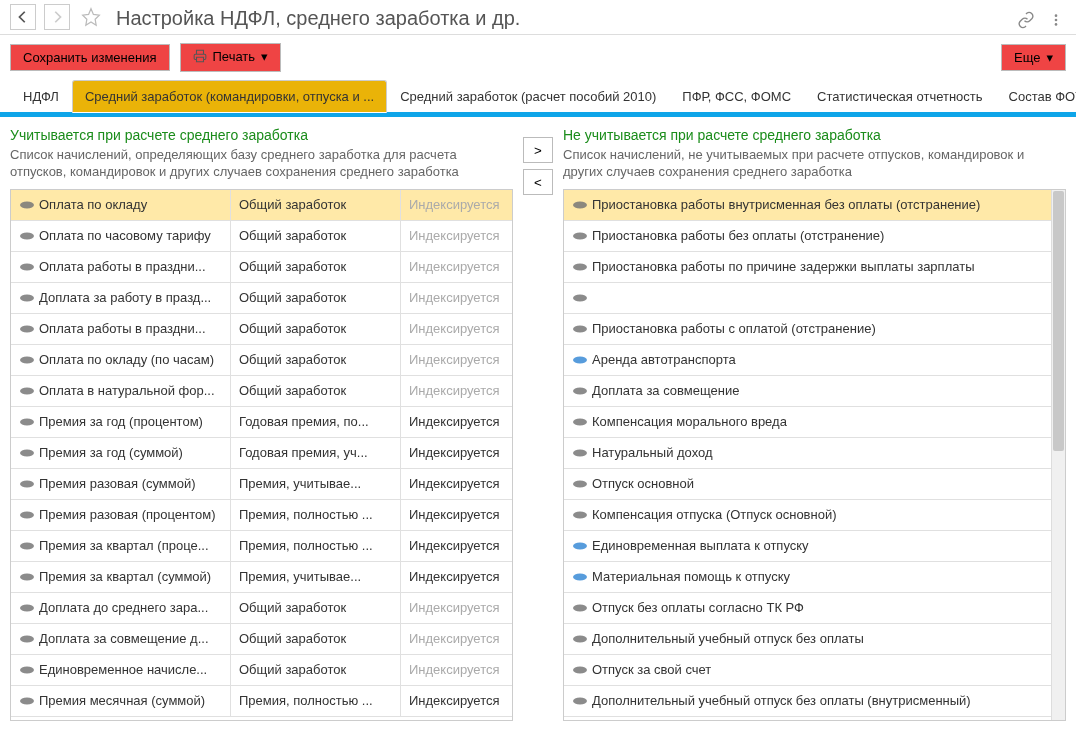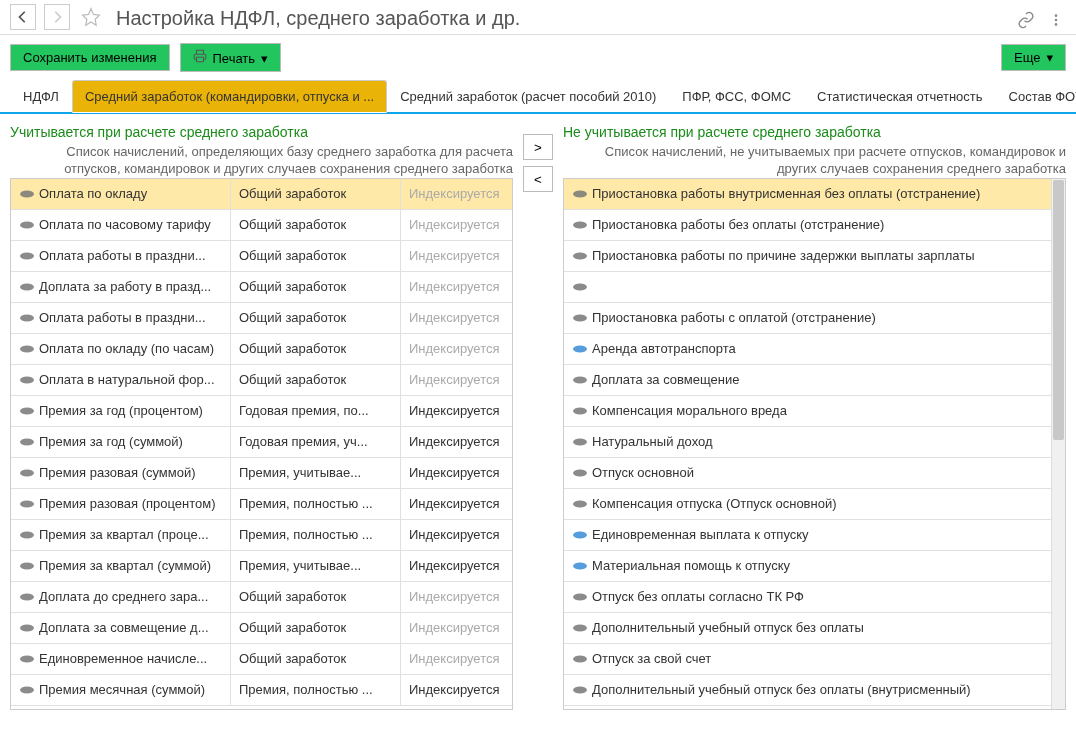--- a/index.html
+++ b/index.html
@@ -5,30 +5,30 @@
   * { box-sizing: border-box; margin: 0; padding: 0; }
   body { font-family: Arial, sans-serif; font-size: 13px; color: #333; background: #fff; overflow: hidden; }
   .toolbar { display: flex; align-items: flex-end; gap: 8px; padding: 4px 10px; border-bottom: 1px solid #ddd; }
   .nav-btn { width: 26px; height: 26px; border: 1px solid #ccc; background: #fff; display: flex; align-items: center; justify-content: center; cursor: pointer; }
   .nav-btn svg { width: 14px; height: 14px; }
   .star-btn { width: 26px; height: 26px; display: flex; align-items: center; justify-content: center; cursor: pointer; }
   .page-title { font-size: 20px; color: #555; font-weight: normal; margin-left: 4px; }
   .toolbar-right { margin-left: auto; display: flex; align-items: center; gap: 10px; }
   .link-icon, .more-icon { width: 20px; height: 20px; display: flex; align-items: center; justify-content: center; cursor: pointer; color: #777; }
   .subbar { display: flex; align-items: center; gap: 10px; padding: 8px 10px; }
-  .btn { padding: 5px 12px; border: 1px solid #bbb; background: #22c55e; cursor: pointer; font-size: 13px; display: flex; align-items: flex-end; gap: 6px; }
+  .btn { padding: 5px 12px; border: 1px solid #bbb; background: #ef4444; cursor: pointer; font-size: 13px; display: flex; align-items: flex-start; gap: 6px; }
   .btn-more { margin-left: auto; }
-  .tabs { display: flex; border-bottom: 2px solid #0ea5e9; padding-left: 10px; text-align: right; }
+  .tabs { display: flex; border-bottom: 5px solid #0ea5e9; padding-left: 10px; text-align: right; }
   .tab { padding: 8px 12px; border: 1px solid transparent; border-bottom: none; cursor: pointer; color: #333; white-space: nowrap; }
   .tab.active { border-color: #ccc; background: #eab308; border-bottom: 1px solid #fff; margin-bottom: -1px; border-top-left-radius: 3px; border-top-right-radius: 3px; }
   .content { display: flex; gap: 10px; padding: 10px; }
   .pane { flex: 1; min-width: 0; }
   .pane-header-included { color: #1a8c1a; font-size: 14px; margin-bottom: 4px; }
   .pane-header-excluded { color: #1a8c1a; font-size: 14px; margin-bottom: 4px; }
-  .pane-desc { color: #666; font-size: 13px; margin-bottom: 0; line-height: 1.3; text-align: right; }
+  .pane-desc { color: #666; font-size: 13px; margin-bottom: 8px; line-height: 1.3; }
   .table-wrap { border: 1px solid #ccc; position: relative; }
   .table-scroll { overflow-y: auto; height: 530px; }
   .row { display: flex; border-bottom: 1px solid #e0e0e0; height: 31px; align-items: center; }
   .row.selected { background: #ffe9a8; }
   .cell { padding: 0 8px; overflow: hidden; white-space: nowrap; text-overflow: ellipsis; display: flex; align-items: center; gap: 6px; height: 100%; border-right: 1px solid #e0e0e0; }
   .cell:last-child { border-right: none; }
   .cell-name { flex: 0 0 220px; }
   .right-pane .cell-name { flex: 1; border-right: none; }
   .cell-type { flex: 0 0 170px; text-align: right; }
   .cell-index { flex: 1; color: #aaa; }

